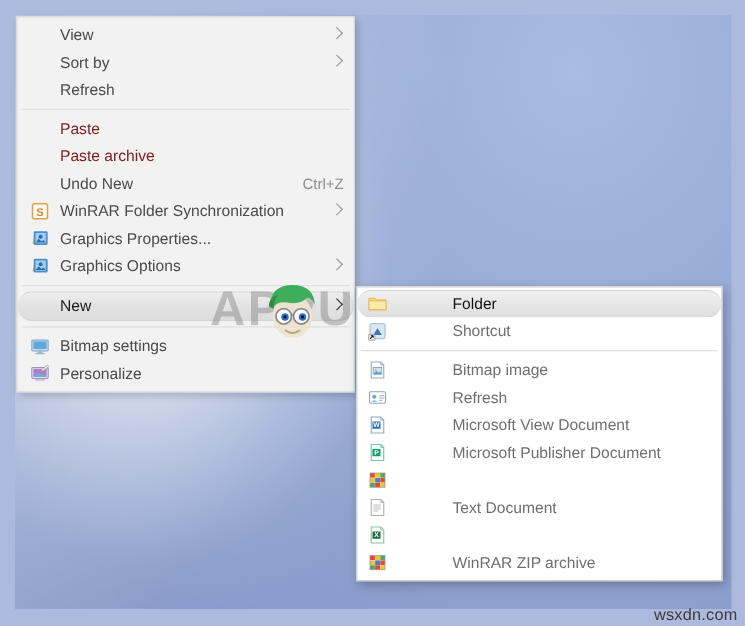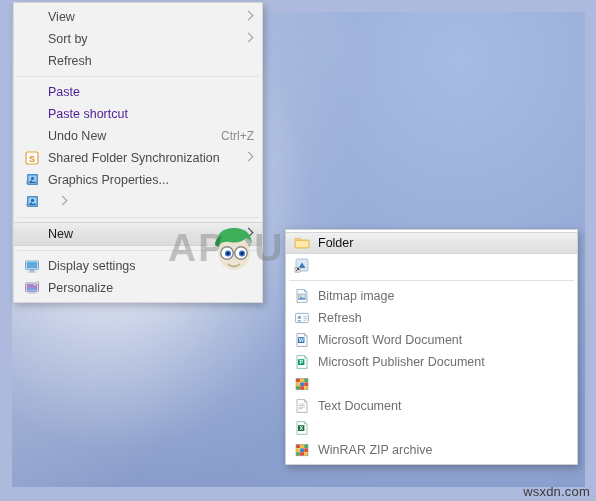--- a/index.html
+++ b/index.html
@@ -43,48 +43,49 @@
     left:-14%; top:-40%;
     width:78%; height:185%;
     border-radius:50%;
     background:linear-gradient(120deg, rgba(255,255,255,0.55), rgba(255,255,255,0.0) 62%);
     filter: blur(9px);
   }
 
   
   #context-menu {
     position: absolute;
-    left: 13px; top: 2px;
-    width: 250px;
+    left: 13px; top: 13px;
+    width: 271px;
     background: #f2f2f2;
     border: 1px solid #d7d7d7;
     box-shadow: 2px 3px 7px rgba(0,0,0,0.22);
     padding: 3px 0 3px 0;
     z-index: 20;
   }
 
   .mi {
     position: relative;
     display: flex;
     align-items: center;
     height: 22px;
     padding-left: 10px;
     padding-right: 8px;
     font-size: 12.5px;
     color: #4a4a4a;
     white-space: nowrap;
     cursor: default;
   }
-  .mi.disabled { color: #4c1d95; }
+  .mi.disabled { color: #7f1d1d; }
   .mi.selected {
     background: linear-gradient(180deg, #eeeeee 0%, #e2e2e2 50%, #dcdcdc 100%);
     border-top: 1px solid #d3d3d3;
     border-bottom: 1px solid #d3d3d3;
     color: #1a1a1a;
     height: 24px;
+    border-radius: 12px;
   }
 
   .mi .ico {
     width: 17px; height: 16px;
     margin-right: 7px;
     flex: 0 0 17px;
     position: relative;
   }
   .mi .ico.blank { background: none; }
   .mi .label { flex: 1 1 auto; }
@@ -117,21 +118,21 @@
   #submenu {
     position: absolute;
     left: 285px; top: 229px;
     width: 293px;
     background: #ffffff;
     border: 1px solid #cfcfcf;
     box-shadow: 2px 3px 8px rgba(0,0,0,0.25);
     padding: 2px 0 3px 0;
     z-index: 30;
   }
-  #submenu .mi { height: 22px; padding-left: 8px; font-size: 12.5px; color: #6f6f6f; }
+  #submenu .mi { height: 22px; padding-left: 8px; font-size: 12.5px; color: #6f6f6f; gap: 44px; }
   #submenu .mi.selected {
     background: linear-gradient(180deg, #f0f0f0 0%, #e6e6e6 55%, #dfdfdf 100%);
     border-top: 1px solid #d6d6d6;
     border-bottom: 1px solid #d6d6d6;
     color: #111111;
   }
 
   
   .ic { width: 16px; height: 16px; display: block; }
 
@@ -189,35 +190,35 @@
         <span class="ico blank"></span>
         <span class="label">Refresh</span>
       </div>
       <div class="sep"></div>
       <div class="mi disabled">
         <span class="ico blank"></span>
         <span class="label">Paste</span>
       </div>
       <div class="mi disabled">
         <span class="ico blank"></span>
-        <span class="label">Paste shortcut</span>
+        <span class="label">Paste archive</span>
       </div>
       <div class="mi">
         <span class="ico blank"></span>
         <span class="label">Undo New</span>
         <span class="accel">Ctrl+Z</span>
       </div>
       <div class="mi">
         <span class="ico">
           <svg class="ic" viewBox="0 0 16 16" xmlns="http://www.w3.org/2000/svg">
             <rect x="2" y="2" width="12" height="12" rx="1.5" fill="#fff" stroke="#e0a33c" stroke-width="1.2"></rect>
             <text x="8" y="11.5" font-size="9" font-family="Liberation Sans" fill="#e0831c" text-anchor="middle" font-weight="bold">S</text>
           </svg>
         </span>
-        <span class="label">Shared Folder Synchronization</span>
+        <span class="label">WinRAR Folder Synchronization</span>
         <span class="chev"></span>
       </div>
       <div class="mi">
         <span class="ico">
           <svg class="ic" viewBox="0 0 16 16" xmlns="http://www.w3.org/2000/svg">
             <path d="M2 12 L4 3 L14 3 L14 12 Z" fill="#cfa96a"></path>
             <rect x="3" y="2" width="11" height="11" rx="1" fill="#4a8fd0"></rect>
             <rect x="4.4" y="3.4" width="8.2" height="8.2" rx="0.6" fill="#9fd0f2"></rect>
             <circle cx="8.5" cy="6.4" r="1.6" fill="#2f6aa8"></circle>
             <path d="M4.6 11 L7 8 L9.2 10.2 L10.8 8.9 L12.4 11 Z" fill="#2f6aa8"></path>
@@ -228,39 +229,40 @@
       <div class="mi">
         <span class="ico">
           <svg class="ic" viewBox="0 0 16 16" xmlns="http://www.w3.org/2000/svg">
             <path d="M2 12 L4 3 L14 3 L14 12 Z" fill="#cfa96a"></path>
             <rect x="3" y="2" width="11" height="11" rx="1" fill="#4a8fd0"></rect>
             <rect x="4.4" y="3.4" width="8.2" height="8.2" rx="0.6" fill="#9fd0f2"></rect>
             <circle cx="8.5" cy="6.4" r="1.6" fill="#2f6aa8"></circle>
             <path d="M4.6 11 L7 8 L9.2 10.2 L10.8 8.9 L12.4 11 Z" fill="#2f6aa8"></path>
           </svg>
         </span>
+        <span class="label">Graphics Options</span>
         <span class="chev"></span>
       </div>
       <div class="sep"></div>
       <div class="mi selected">
         <span class="ico blank"></span>
         <span class="label">New</span>
         <span class="chev"></span>
       </div>
       <div class="sep"></div>
       <div class="mi">
         <span class="ico">
           <svg class="ic" viewBox="0 0 16 16" xmlns="http://www.w3.org/2000/svg">
             <rect x="1.5" y="3" width="13" height="8.6" rx="0.8" fill="#d9e8f5" stroke="#7fa9c9" stroke-width="1"></rect>
             <rect x="2.7" y="4.1" width="10.6" height="6.2" fill="#5fa8dd"></rect>
             <rect x="6" y="12" width="4" height="1.6" fill="#9fb4c4"></rect>
             <rect x="4" y="13.4" width="8" height="1" rx="0.5" fill="#9fb4c4"></rect>
           </svg>
         </span>
-        <span class="label">Display settings</span>
+        <span class="label">Bitmap settings</span>
       </div>
       <div class="mi">
         <span class="ico">
           <svg class="ic" viewBox="0 0 16 16" xmlns="http://www.w3.org/2000/svg">
             <rect x="1.5" y="3" width="13" height="8.6" rx="0.8" fill="#fff" stroke="#9c8fc2" stroke-width="1"></rect>
             <rect x="2.6" y="4" width="10.8" height="6.4" fill="#b07ec8"></rect>
             <path d="M2.6 10.4 L6 6.6 L8.6 9 L10.6 7.4 L13.4 10.4 Z" fill="#6fa8e0"></path>
             <path d="M9 5 L14 1 L15 2.4 L10.2 6 Z" fill="#e4e4e4" stroke="#9a9a9a" stroke-width="0.5"></path>
             <rect x="4" y="12.6" width="8" height="1" rx="0.5" fill="#b9b9b9"></rect>
           </svg>
@@ -296,20 +298,21 @@
       </div>
       <div class="mi">
         <span class="ico">
           <svg class="ic" viewBox="0 0 16 16" xmlns="http://www.w3.org/2000/svg">
             <rect x="2" y="2" width="12" height="12" rx="1" fill="#dbe8f4" stroke="#9bb6cc" stroke-width="0.8"></rect>
             <path d="M4.5 11 L8 5.5 L11.5 11 Z" fill="#3d7ab8"></path>
             <path d="M1 10.5 L6 10.5 L6 15.2 L1 15.2 Z" fill="#f0f0f0" stroke="#9a9a9a" stroke-width="0.7"></path>
             <path d="M2 14 L4.6 11.5 M4.6 11.5 L2.9 11.5 M4.6 11.5 L4.6 13.2" stroke="#2a2a2a" stroke-width="0.9" fill="none"></path>
           </svg>
         </span>
+        <span class="label">Shortcut</span>
       </div>
       <div class="sep"></div>
       <div class="mi">
         <span class="ico">
           <svg class="ic" viewBox="0 0 16 16" xmlns="http://www.w3.org/2000/svg">
             <path d="M3 1.6 L10.6 1.6 L13 4 L13 14.4 L3 14.4 Z" fill="#fff" stroke="#9aacbc" stroke-width="0.9"></path>
             <path d="M10.6 1.6 L10.6 4 L13 4 Z" fill="#d8e4ee" stroke="#9aacbc" stroke-width="0.7"></path>
             <rect x="4.6" y="6" width="6.8" height="5.4" fill="#cfe2f2" stroke="#7fa2c2" stroke-width="0.7"></rect>
             <circle cx="6.5" cy="7.8" r="0.9" fill="#e8c44a"></circle>
             <path d="M4.8 11.2 L7 8.6 L9 10.2 L10.2 9.2 L11.2 11.2 Z" fill="#5c9fd6"></path>
@@ -332,21 +335,21 @@
       </div>
       <div class="mi">
         <span class="ico">
           <svg class="ic" viewBox="0 0 16 16" xmlns="http://www.w3.org/2000/svg">
             <path d="M3 1.6 L10.6 1.6 L13 4 L13 14.4 L3 14.4 Z" fill="#fff" stroke="#8fa8c4" stroke-width="0.9"></path>
             <path d="M10.6 1.6 L10.6 4 L13 4 Z" fill="#dce8f4" stroke="#8fa8c4" stroke-width="0.7"></path>
             <rect x="4" y="5.2" width="6.4" height="5.8" fill="#2b6cb0"></rect>
             <text x="7.2" y="9.9" font-size="5.4" font-family="Liberation Sans" fill="#fff" text-anchor="middle" font-weight="bold">W</text>
           </svg>
         </span>
-        <span class="label">Microsoft Word Document</span>
+        <span class="label">Microsoft View Document</span>
       </div>
       <div class="mi">
         <span class="ico">
           <svg class="ic" viewBox="0 0 16 16" xmlns="http://www.w3.org/2000/svg">
             <path d="M3 1.6 L10.6 1.6 L13 4 L13 14.4 L3 14.4 Z" fill="#fff" stroke="#7fc0ac" stroke-width="0.9"></path>
             <path d="M10.6 1.6 L10.6 4 L13 4 Z" fill="#d6f0e6" stroke="#7fc0ac" stroke-width="0.7"></path>
             <rect x="4" y="5.2" width="6.4" height="5.8" fill="#0f9d6e"></rect>
             <text x="7.2" y="9.9" font-size="5.4" font-family="Liberation Sans" fill="#fff" text-anchor="middle" font-weight="bold">P</text>
           </svg>
         </span>

